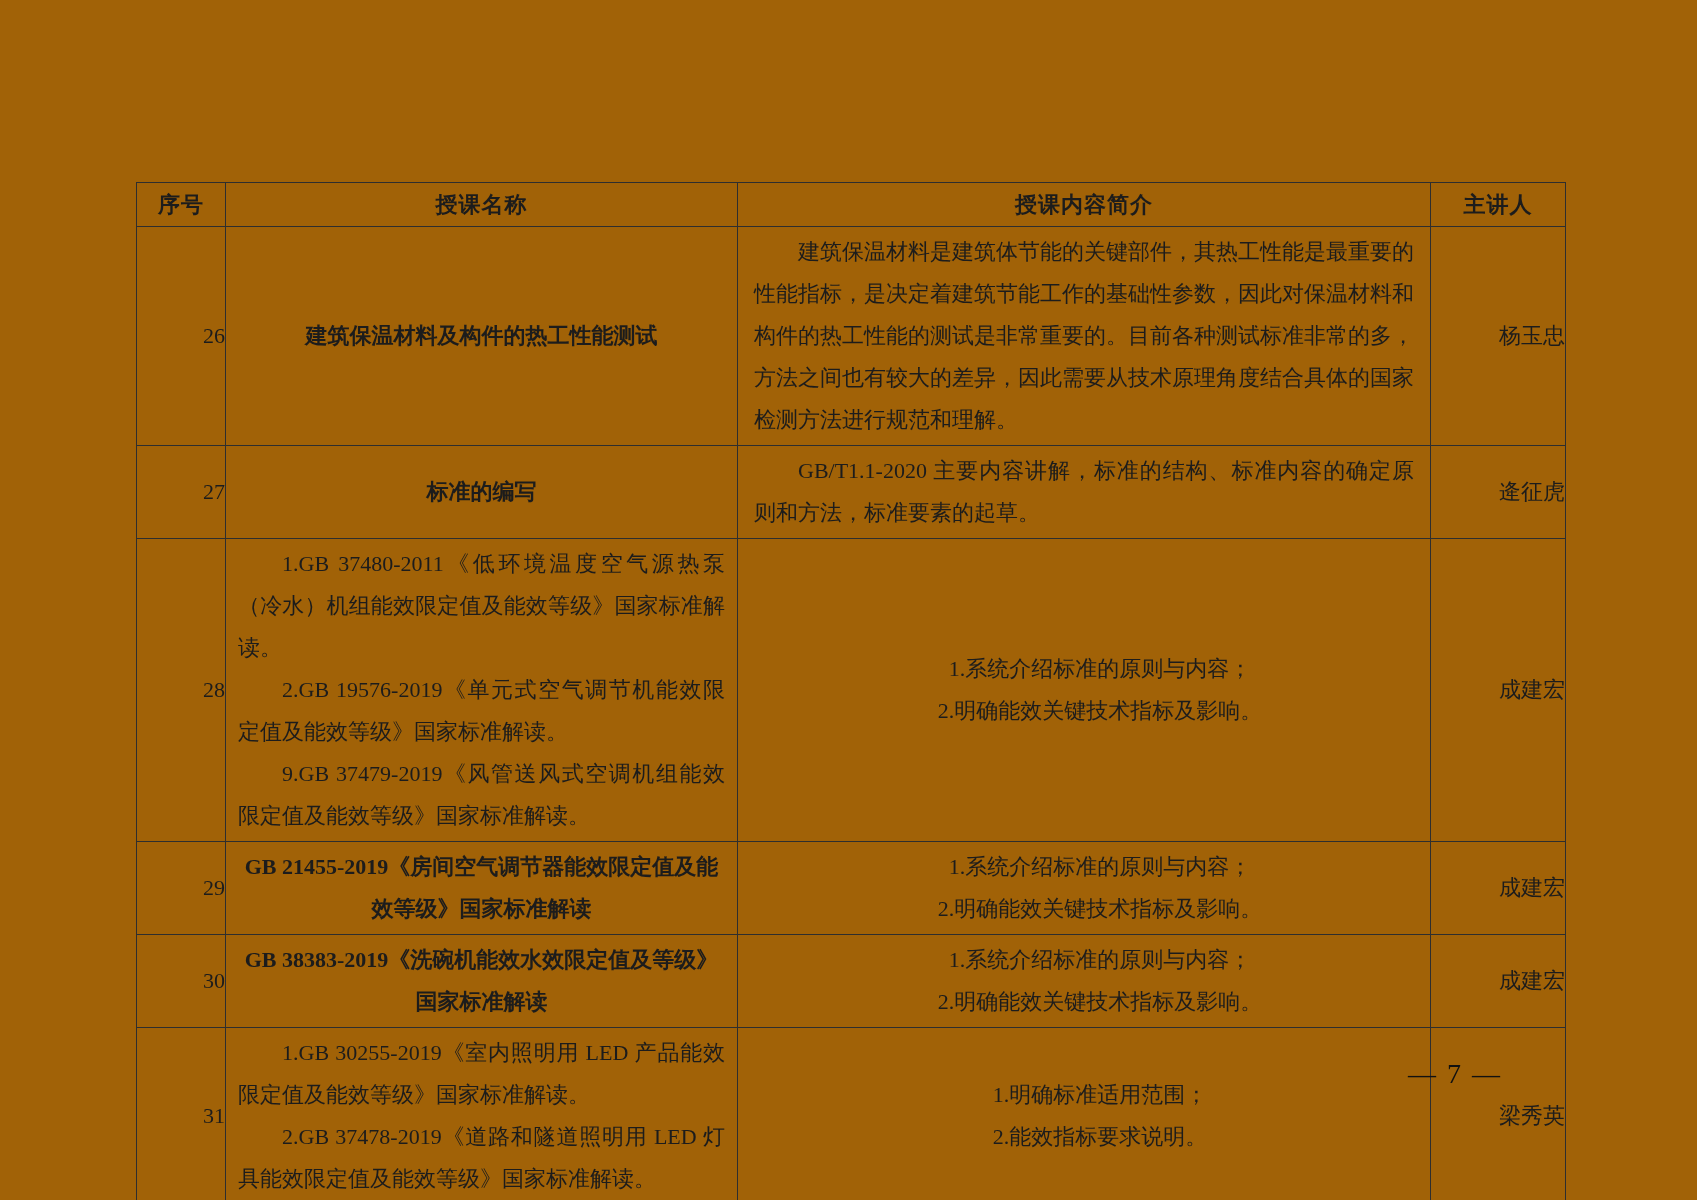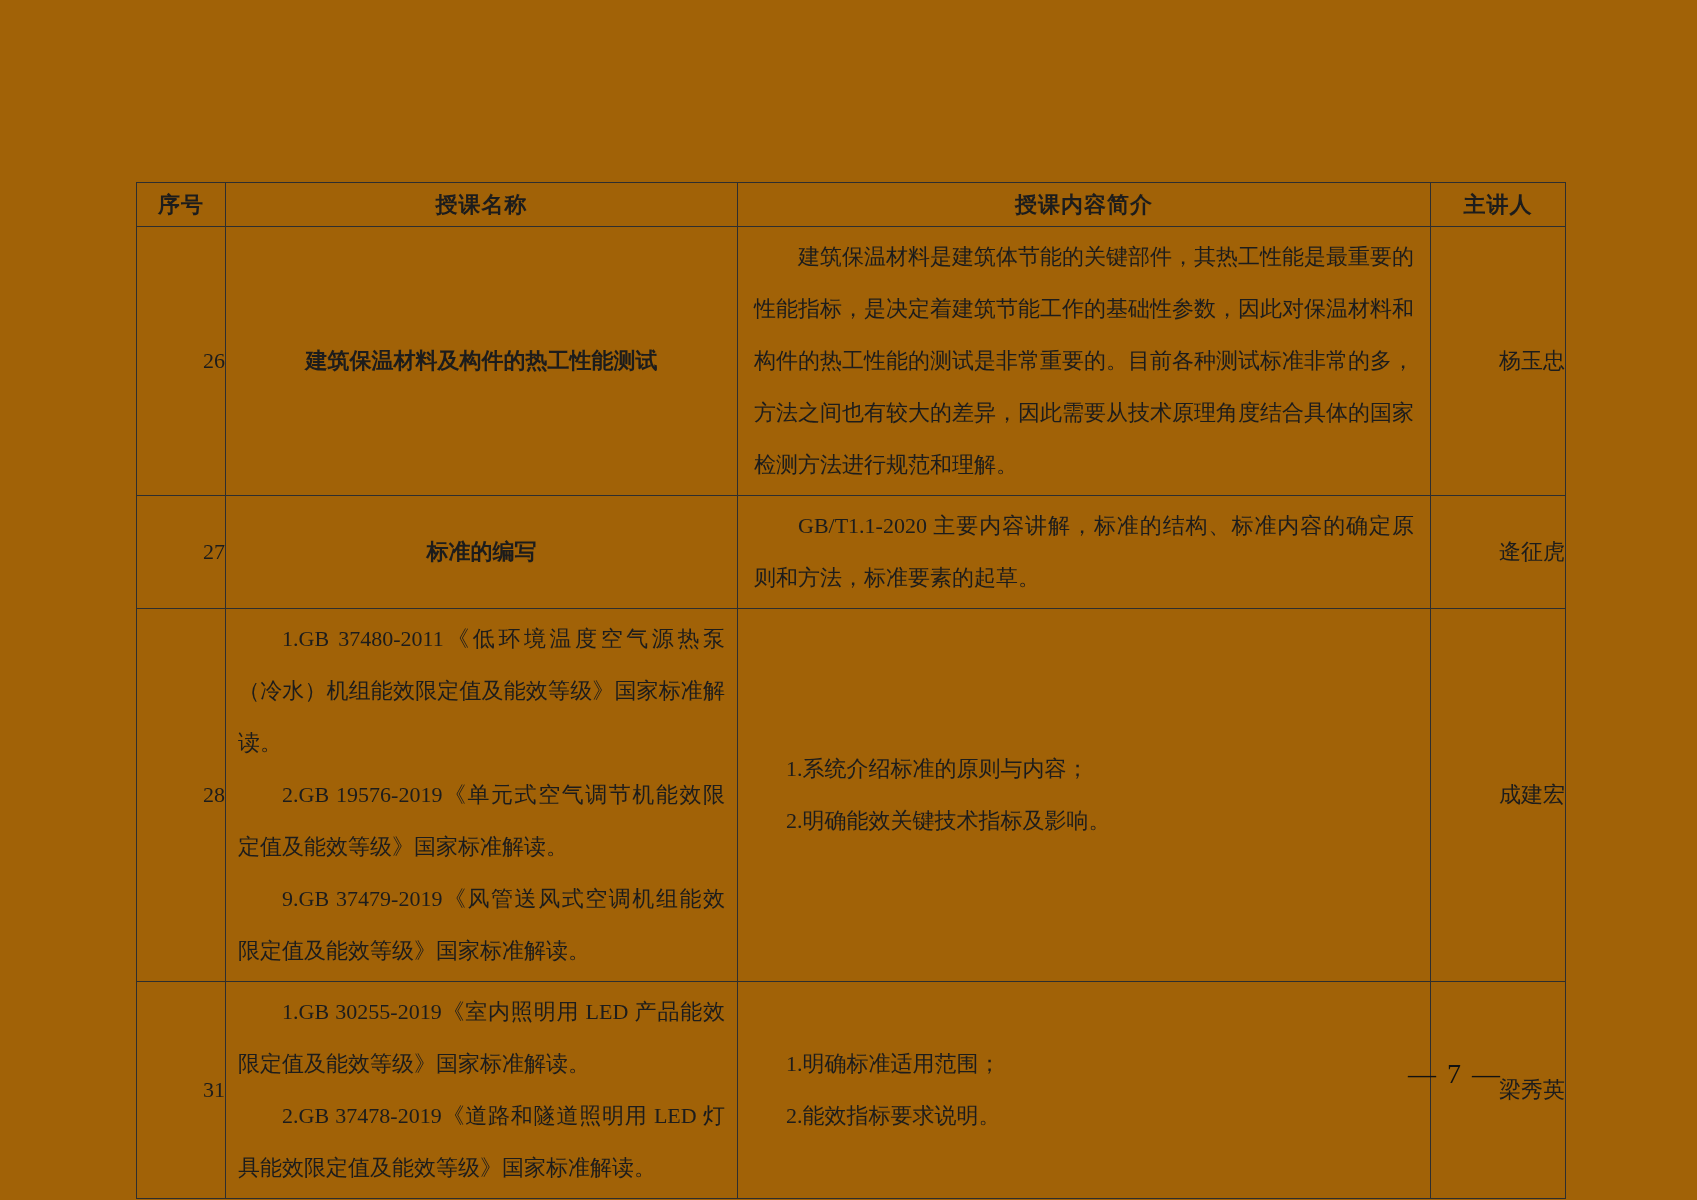--- a/index.html
+++ b/index.html
@@ -54,38 +54,38 @@
   }
   td.cell-name.center {
     text-align: center;
     font-weight: bold;
   }
   td.cell-content {
     padding: 4px 16px;
   }
   td p.para {
     margin: 0;
-    line-height: 52px;
+    line-height: 42px;
   }
   
   .prose p.para {
     text-align: justify;
     text-indent: 2em;
   }
   
   td.cell-name.list p.para {
     text-align: justify;
     text-indent: 2em;
   }
   
   td.cell-content.list {
     padding-left: 48px;
   }
   td.cell-content.list p.para {
-    text-align: left;
+    text-align: center;
     text-indent: 0;
   }
   .page-number {
     position: absolute;
     left: 1385px;
     top: 1058px;
     width: 140px;
     text-align: center;
     font-size: 28px;
     letter-spacing: 2px;
@@ -143,21 +143,44 @@
           <p class="para">2.GB 19576-2019《单元式空气调节机能效限定值及能效等级》国家标准解读。</p>
           <p class="para">9.GB 37479-2019《风管送风式空调机组能效限定值及能效等级》国家标准解读。</p>
         </td>
         <td class="cell-content list">
           <p class="para">1.系统介绍标准的原则与内容；</p>
           <p class="para">2.明确能效关键技术指标及影响。</p>
         </td>
         <td class="cell-speaker">成建宏</td>
       </tr>
 
+      <tr class="r-29">
+        <td class="cell-no">29</td>
+        <td class="cell-name center">
+          <p class="para">GB 21455-2019《房间空气调节器能效限定值及能效等级》国家标准解读</p>
+        </td>
+        <td class="cell-content list">
+          <p class="para">1.系统介绍标准的原则与内容；</p>
+          <p class="para">2.明确能效关键技术指标及影响。</p>
+        </td>
+        <td class="cell-speaker">成建宏</td>
+      </tr>
 
+      <tr class="r-30">
+        <td class="cell-no">30</td>
+        <td class="cell-name center">
+          <p class="para">GB 38383-2019《洗碗机能效水效限定值及等级》</p>
+          <p class="para">国家标准解读</p>
+        </td>
+        <td class="cell-content list">
+          <p class="para">1.系统介绍标准的原则与内容；</p>
+          <p class="para">2.明确能效关键技术指标及影响。</p>
+        </td>
+        <td class="cell-speaker">成建宏</td>
+      </tr>
 
       <tr class="r-31">
         <td class="cell-no">31</td>
         <td class="cell-name list">
           <p class="para">1.GB 30255-2019《室内照明用 LED 产品能效限定值及能效等级》国家标准解读。</p>
           <p class="para">2.GB 37478-2019《道路和隧道照明用 LED 灯具能效限定值及能效等级》国家标准解读。</p>
         </td>
         <td class="cell-content list">
           <p class="para">1.明确标准适用范围；</p>
           <p class="para">2.能效指标要求说明。</p>

